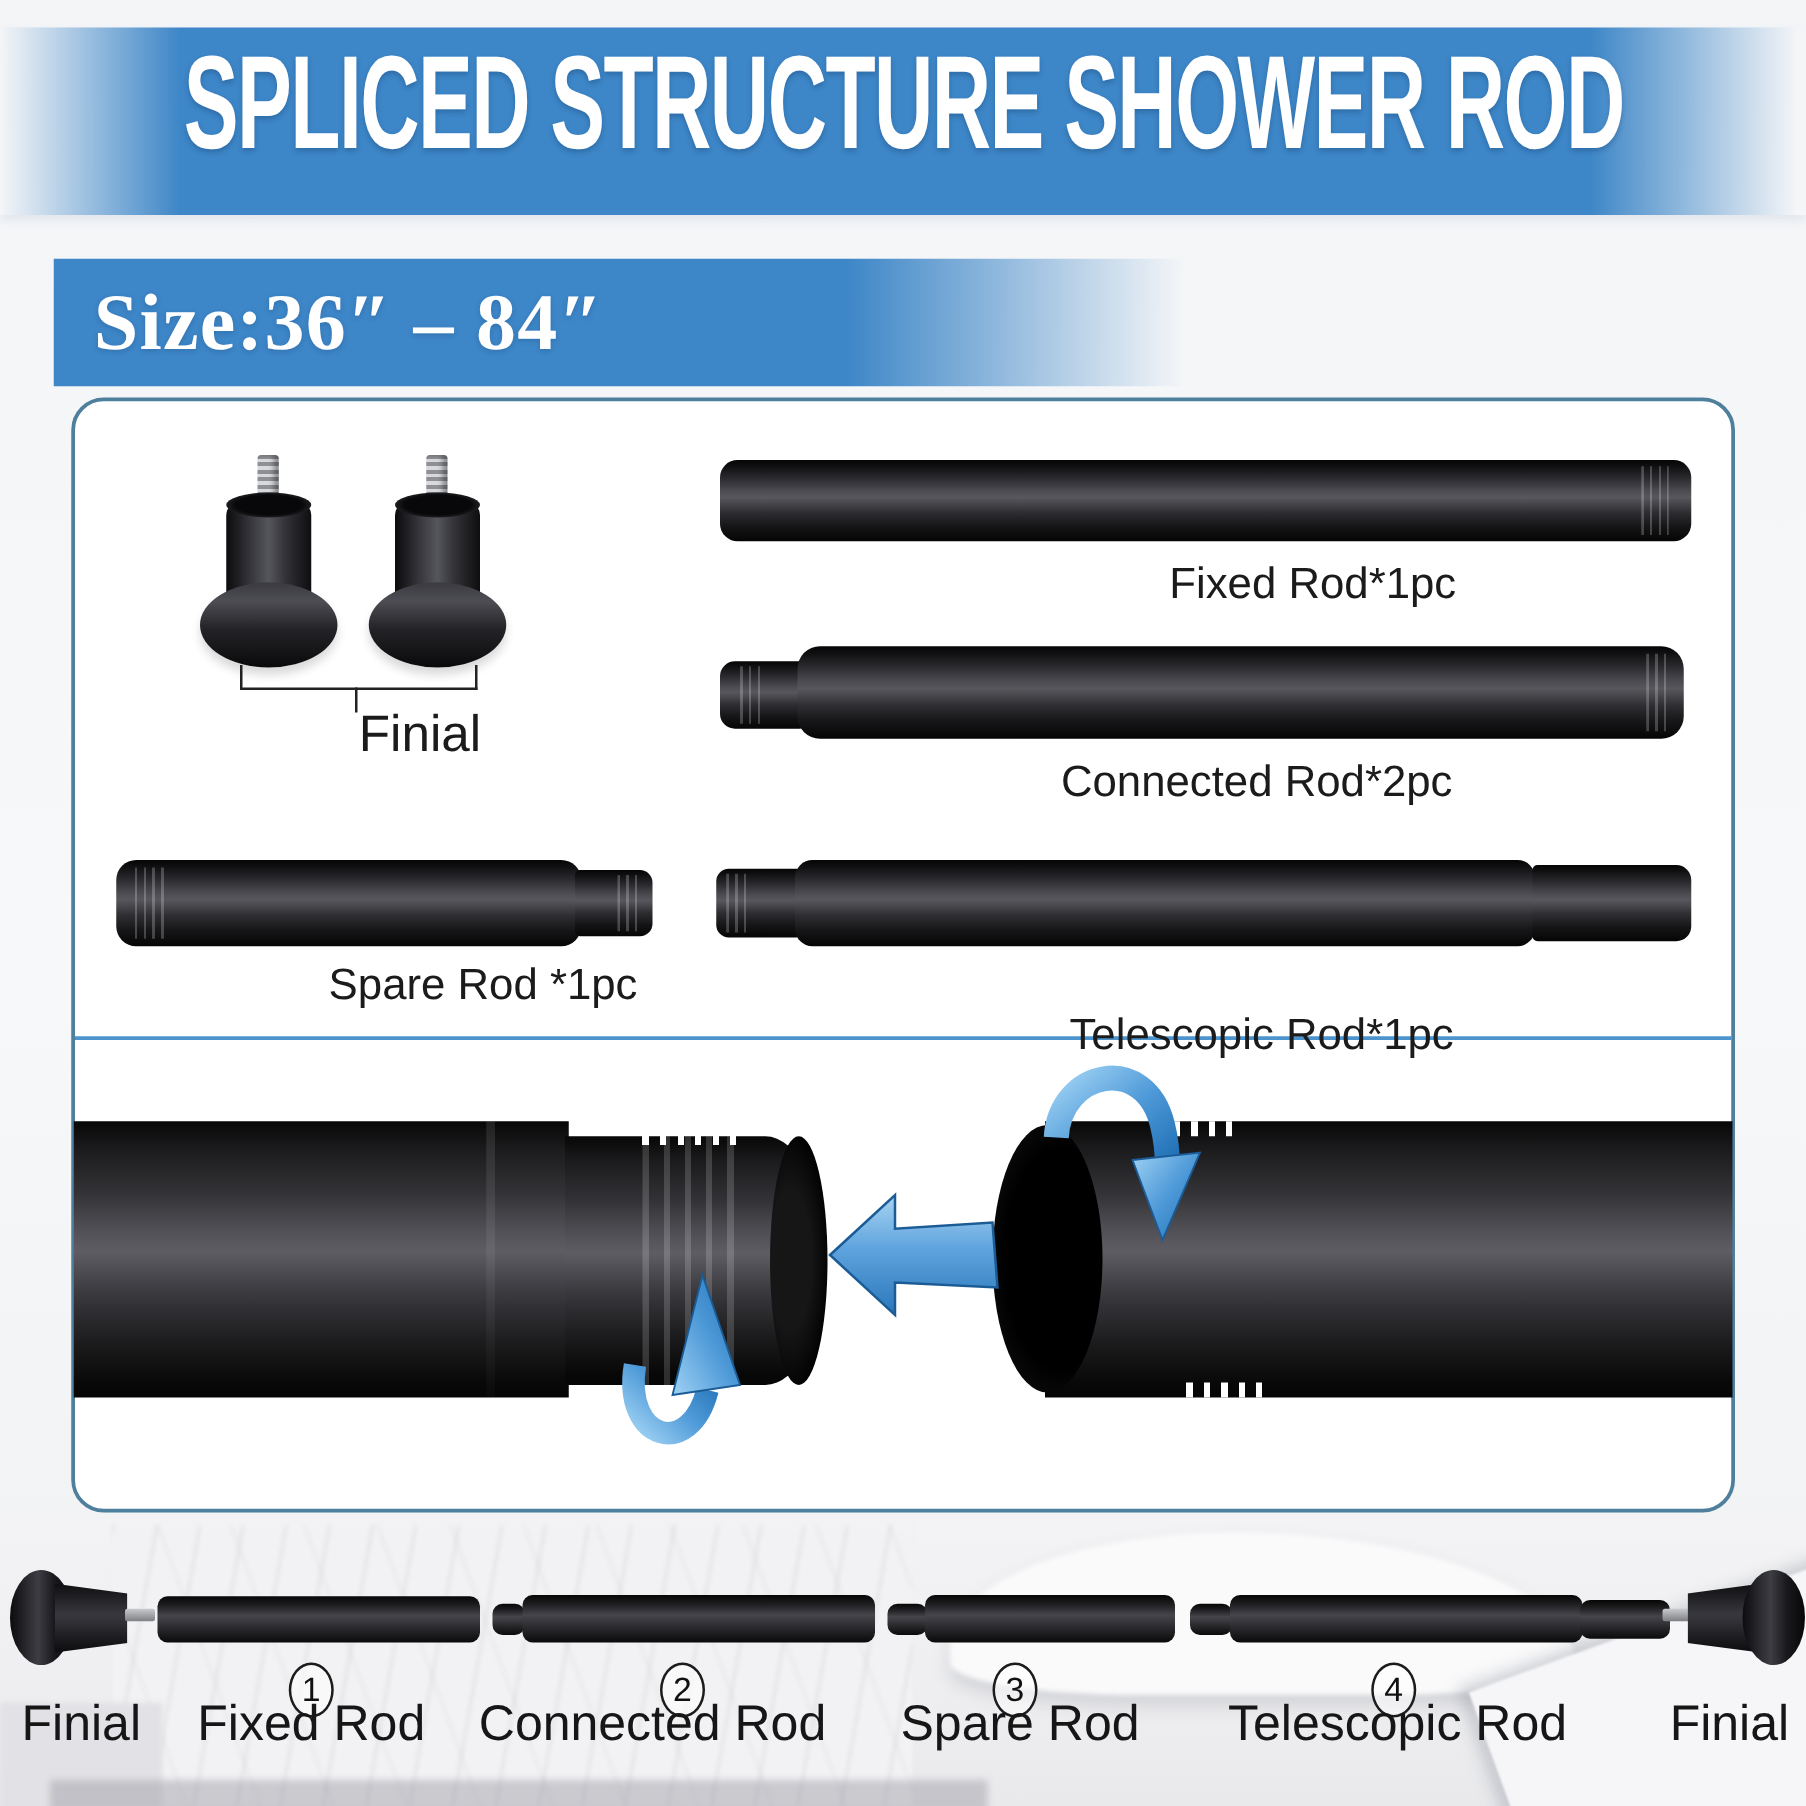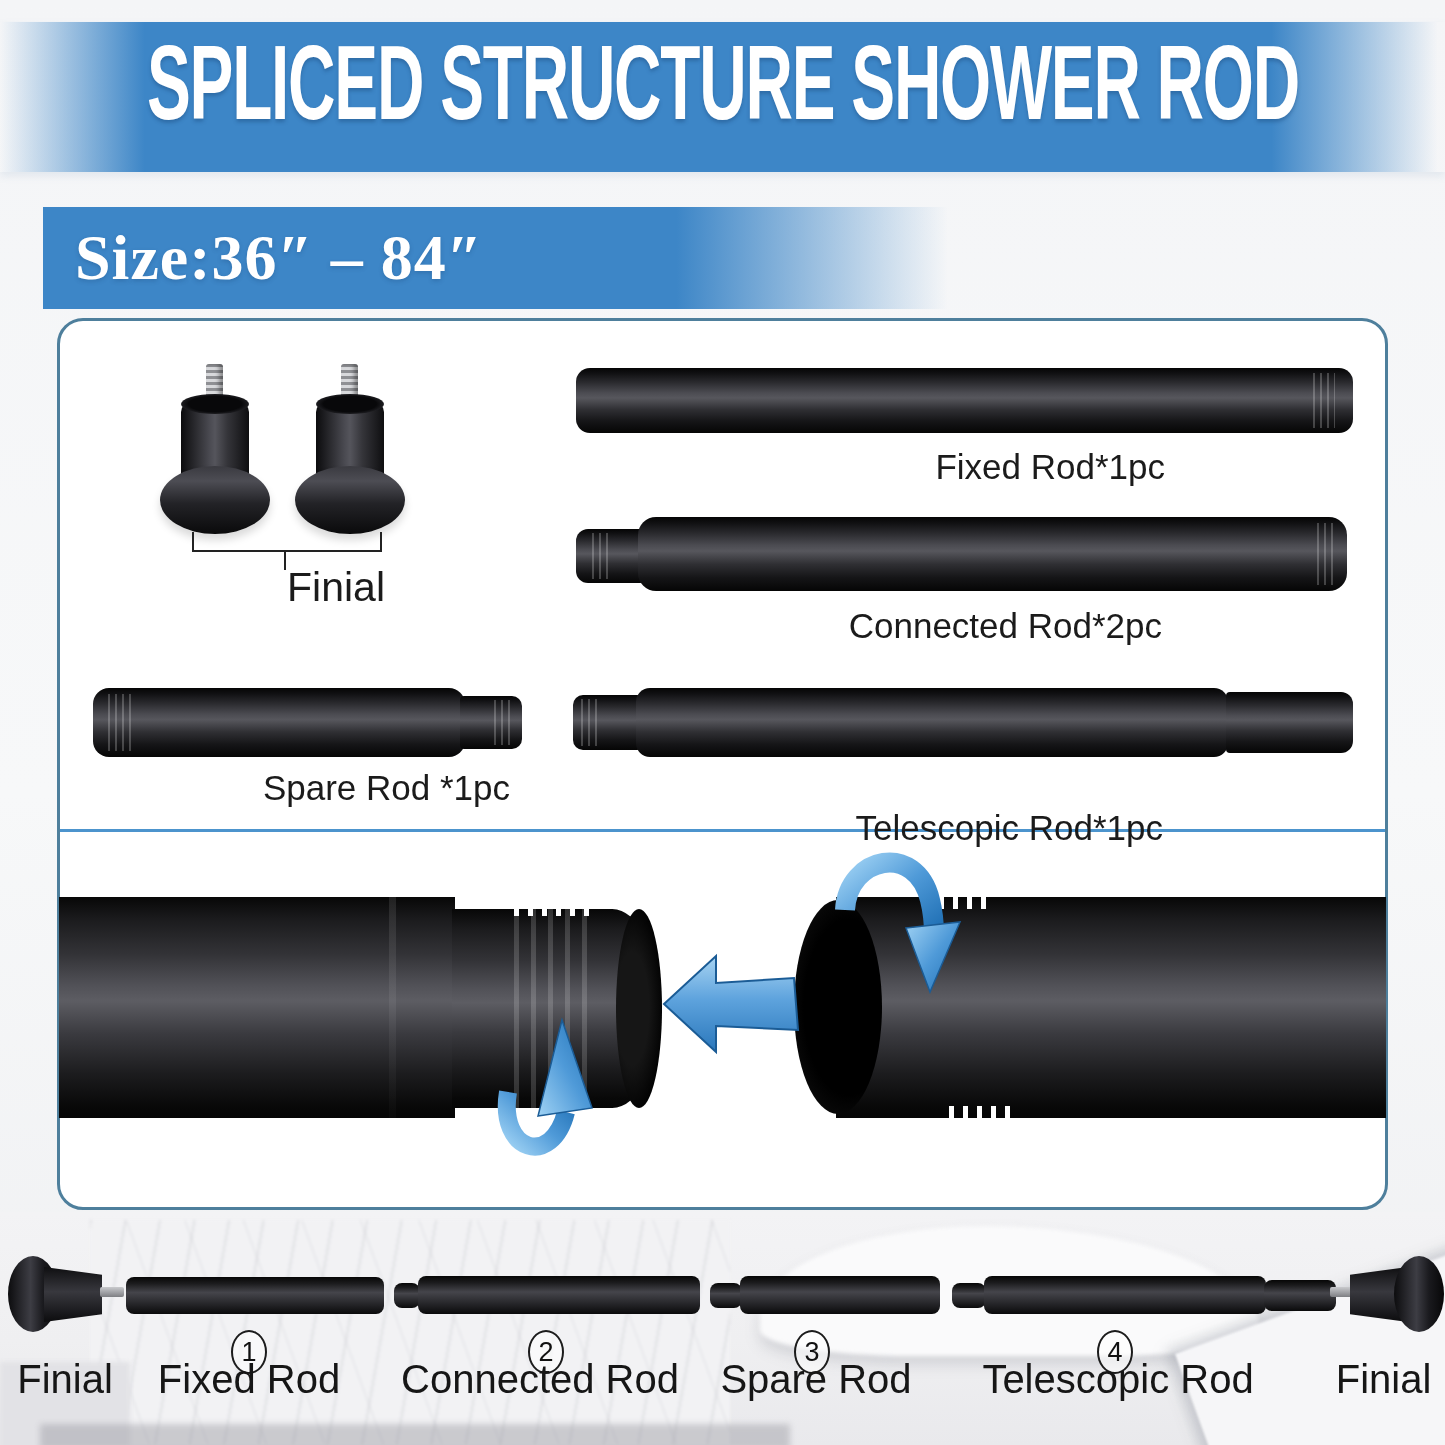--- a/index.html
+++ b/index.html
@@ -233,18 +233,18 @@
   <div class="bf-body right" style="left:1350px;top:1267px;"></div>
   <div class="bf-disc" style="left:1394px;top:1256px;"></div>
 
   <div class="numcircle" style="left:231px;top:1330px;">1</div>
   <div class="numcircle" style="left:528px;top:1330px;">2</div>
   <div class="numcircle" style="left:794px;top:1330px;">3</div>
   <div class="numcircle" style="left:1097px;top:1330px;">4</div>
 
   <div class="blabel" style="left:0;width:130px;">Finial</div>
   <div class="blabel" style="left:139px;width:220px;">Fixed Rod</div>
-  <div class="blabel" style="left:380px;width:320px;text-align:center;">Connected Rod</div>
+  <div class="blabel" style="left:362px;width:320px;text-align:center;">Connected Rod</div>
   <div class="blabel" style="left:958px;width:320px;">Telescopic Rod</div>
   <div class="blabel" style="left:691px;width:250px;">Spare Rod</div>
   <div class="blabel" style="left:1322px;width:123px;">Finial</div>
 
 </div>
 
 </body></html>

